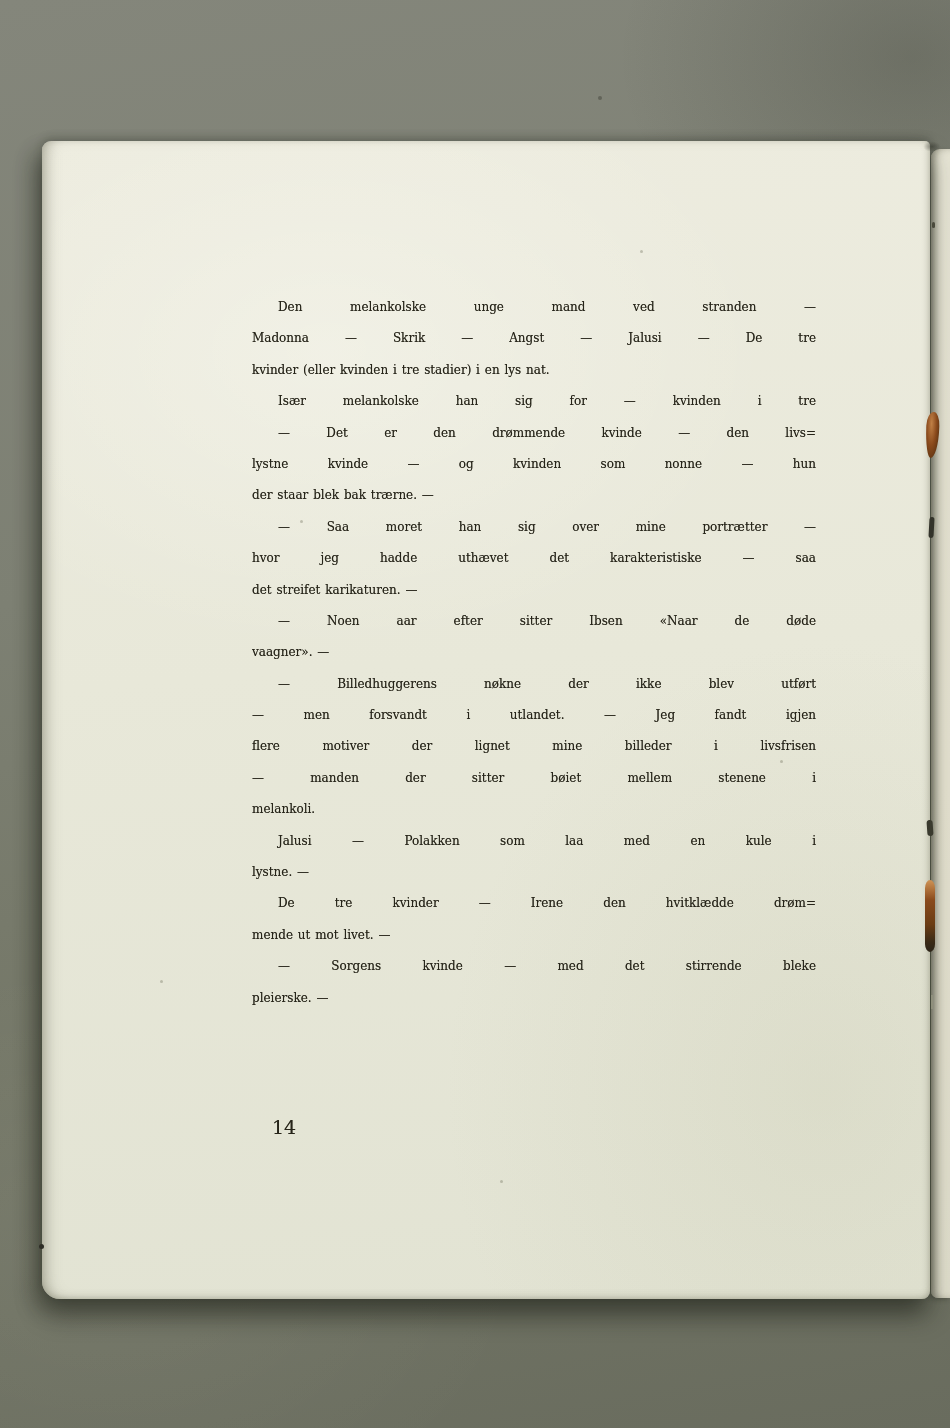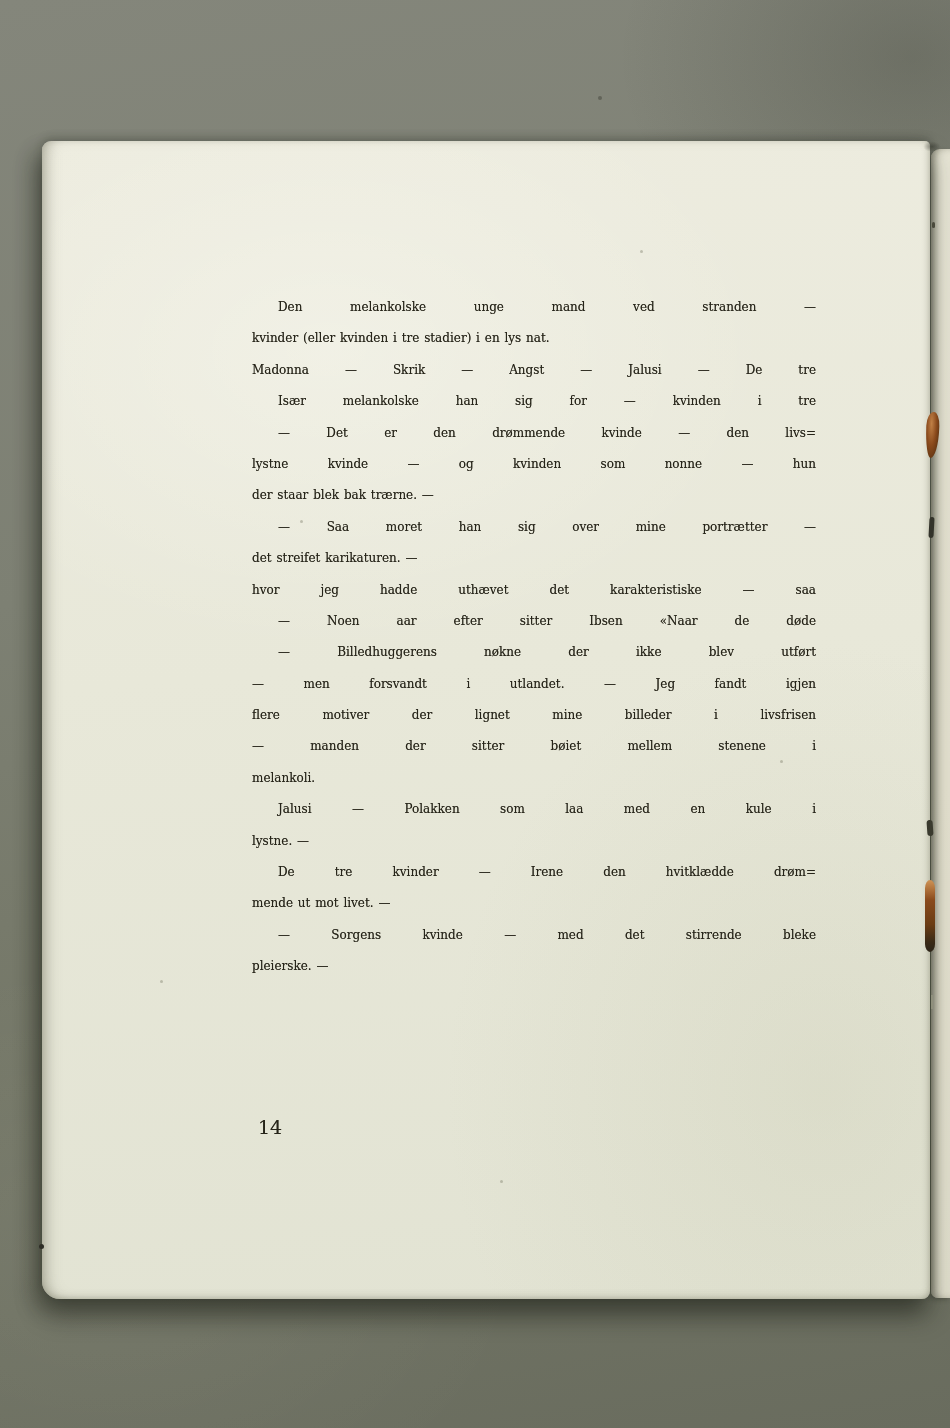--- a/index.html
+++ b/index.html
@@ -72,21 +72,21 @@
     overflow: hidden;
     text-align: justify;
     text-align-last: justify;
     word-spacing: 1px;
   }
   .ln.ind { text-indent: 26px; }
   .ln.last { text-align: left; text-align-last: left; }
 
   .page-num {
     position: absolute;
-    left: 216px; top: 975px;
+    left: 230px; top: 975px;
     color: #262419;
     font-size: 19px;
     text-shadow: 0 0 0.5px rgba(38,36,25,0.55);
   }
 
   
   .mark { position: absolute; z-index: 4; }
   .stain-rust-blob {
     left: 926px; top: 412px; width: 13px; height: 46px;
     border-radius: 55% 45% 60% 40% / 30% 30% 65% 65%;
@@ -127,30 +127,31 @@
   .dust.d6 { left: 598px; top: 96px; width: 4px; height: 4px; background: rgba(60,62,50,0.45); }
 </style>
 </head>
 <body>
 
 <div class="sliver"></div>
 
 <div class="page">
   <div class="text-block">
     <p class="ln ind">Den melankolske unge mand ved stranden —</p>
+    <p class="ln">Madonna — Skrik — Angst — Jalusi — De tre</p>
     <p class="ln last">kvinder (eller kvinden i tre stadier) i en lys nat.</p>
-    <p class="ln">Madonna — Skrik — Angst — Jalusi — De tre</p>
     <p class="ln ind">Især melankolske han sig for — kvinden i tre</p>
     <p class="ln ind">— Det er den drømmende kvinde — den livs=</p>
     <p class="ln">lystne kvinde — og kvinden som nonne — hun</p>
     <p class="ln last">der staar blek bak trærne. —</p>
     <p class="ln ind">— Saa moret han sig over mine portrætter —</p>
+    <p class="ln">hvor jeg hadde uthævet det karakteristiske — saa</p>
     <p class="ln last">det streifet karikaturen. —</p>
-    <p class="ln">hvor jeg hadde uthævet det karakteristiske — saa</p>
     <p class="ln ind">— Noen aar efter sitter Ibsen «Naar de døde</p>
+    <p class="ln last">vaagner». —</p>
     <p class="ln ind">— Billedhuggerens nøkne der ikke blev utført</p>
     <p class="ln">— men forsvandt i utlandet. — Jeg fandt igjen</p>
     <p class="ln">flere motiver der lignet mine billeder i livsfrisen</p>
     <p class="ln">— manden der sitter bøiet mellem stenene i</p>
     <p class="ln last">melankoli.</p>
     <p class="ln ind">Jalusi — Polakken som laa med en kule i</p>
     <p class="ln last">lystne. —</p>
     <p class="ln ind">De tre kvinder — Irene den hvitklædde drøm=</p>
     <p class="ln last">mende ut mot livet. —</p>
     <p class="ln ind">— Sorgens kvinde — med det stirrende bleke</p>

